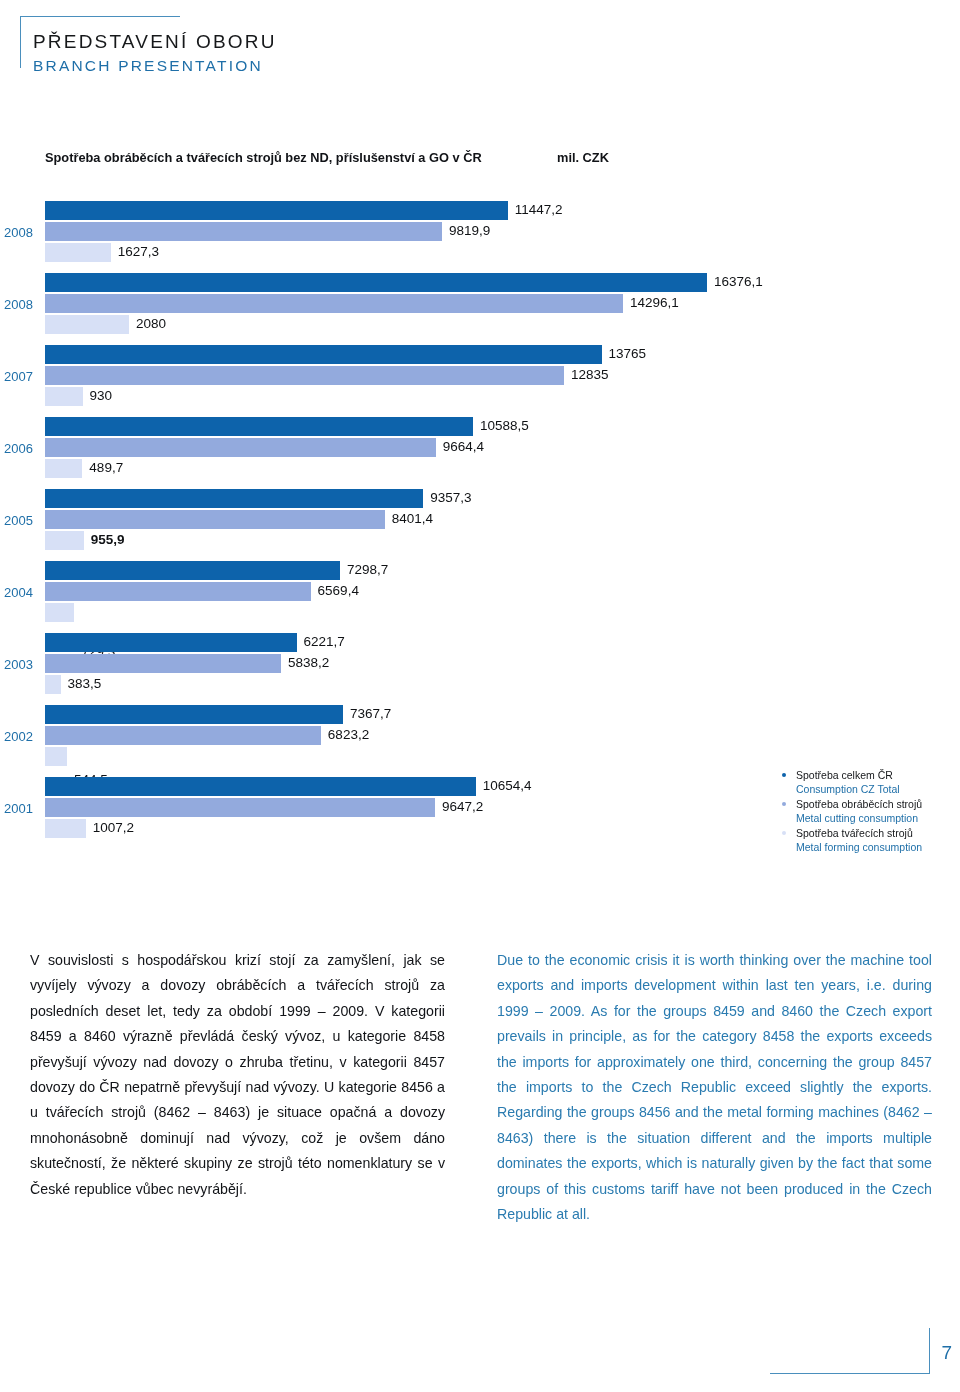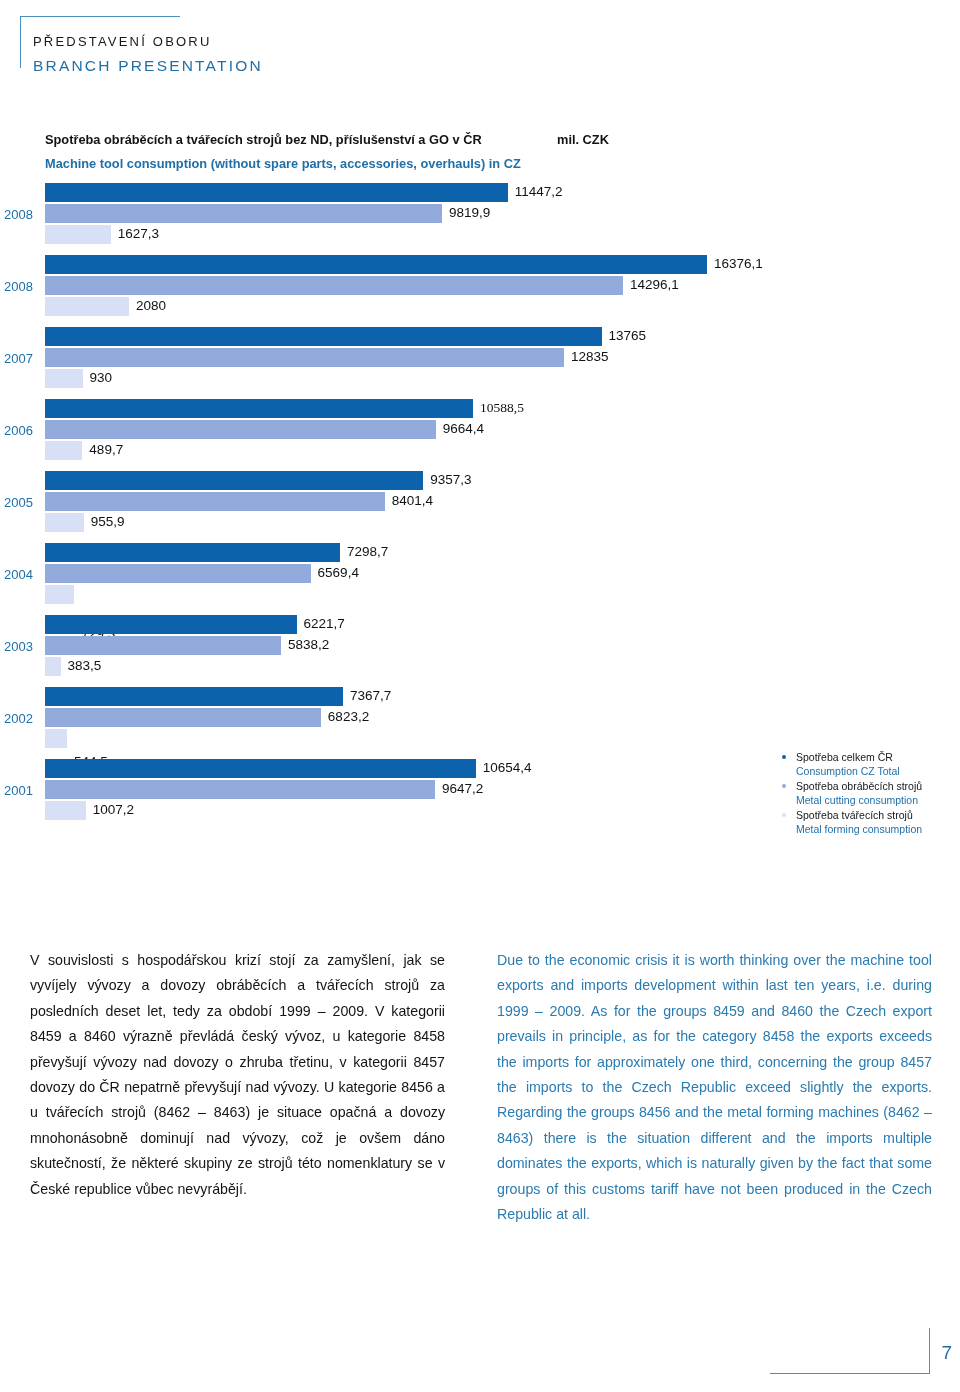--- a/index.html
+++ b/index.html
@@ -33,41 +33,41 @@
     border-top: 1.5px solid #4a8fbd;
     box-sizing: border-box;
     pointer-events: none;
   }
   #header-text {
     position: absolute;
     left: 33px;
     top: 22px;
   }
   .hdr-cz {
-    font-size: 13px;
+    font-size: 19px;
     letter-spacing: 2.2px;
     color: #16181a;
     font-weight: 400;
     line-height: 24px;
     white-space: nowrap;
   }
   .hdr-en {
     font-size: 15.5px;
     letter-spacing: 2.2px;
     color: #1f6fa8;
     font-weight: 400;
     line-height: 24px;
     white-space: nowrap;
   }
 
   
   #chart {
     position: absolute;
     left: 0px;
-    top: 124px;
+    top: 142px;
     width: 784px;
     height: 740px;
   }
   #chart-title-cz {
     position: absolute;
     left: 45px;
     top: 8px;
     font-size: 12.8px;
     font-weight: bold;
     color: #111317;
@@ -221,21 +221,20 @@
   <div id="corner-top"></div>
   <div id="header-text">
     <div class="hdr-cz">PŘEDSTAVENÍ OBORU</div>
     <div class="hdr-en">BRANCH PRESENTATION</div>
   </div>
 </div>
 
 <div id="chart">
   <div id="chart-title-cz">Spotřeba obráběcích a tvářecích strojů bez ND, příslušenství a GO v ČR</div>
   <div id="chart-title-unit">mil. CZK</div>
-  <div id="chart-title-en">Machine tool consumption (without spare parts, accessories, overhauls) in CZ</div>
 
   <div id="plot">
       <div class="group" style="top: 0px;">
         <div class="year-label">2008</div>
         <div class="bar s0" style="width: 462.81px; background: rgb(13, 99, 171);"></div>
         <div class="bar-value s0" style="left: 514.81px;">11447,2</div>
         <div class="bar s1" style="width: 397.019px; background: rgb(147, 170, 221);"></div>
         <div class="bar-value s1" style="left: 449.019px;">9819,9</div>
         <div class="bar s2" style="width: 65.7917px; background: rgb(215, 224, 246);"></div>
         <div class="bar-value s2" style="left: 117.792px;">1627,3</div>
@@ -254,34 +253,34 @@
         <div class="bar s0" style="width: 556.519px; background: rgb(13, 99, 171);"></div>
         <div class="bar-value s0" style="left: 608.519px;">13765</div>
         <div class="bar s1" style="width: 518.919px; background: rgb(147, 170, 221);"></div>
         <div class="bar-value s1" style="left: 570.919px;">12835</div>
         <div class="bar s2" style="width: 37.5999px; background: rgb(215, 224, 246);"></div>
         <div class="bar-value s2" style="left: 89.5999px;">930</div>
       </div>
       <div class="group" style="top: 216px;">
         <div class="year-label">2006</div>
         <div class="bar s0" style="width: 428.093px; background: rgb(13, 99, 171);"></div>
-        <div class="bar-value s0" style="left: 480.093px; font-family: Liberation Serif, serif;">10588,5</div>
+        <div class="bar-value s0" style="left: 480.093px;">10588,5</div>
         <div class="bar s1" style="width: 390.732px; background: rgb(147, 170, 221);"></div>
         <div class="bar-value s1" style="left: 442.732px;">9664,4</div>
         <div class="bar s2" style="width: 37.3614px; background: rgb(215, 224, 246);"></div>
         <div class="bar-value s2" style="left: 89.3614px;">489,7</div>
       </div>
       <div class="group" style="top: 288px;">
         <div class="year-label">2005</div>
         <div class="bar s0" style="width: 378.316px; background: rgb(13, 99, 171);"></div>
         <div class="bar-value s0" style="left: 430.316px;">9357,3</div>
         <div class="bar s1" style="width: 339.669px; background: rgb(147, 170, 221);"></div>
         <div class="bar-value s1" style="left: 391.669px;">8401,4</div>
         <div class="bar s2" style="width: 38.647px; background: rgb(215, 224, 246);"></div>
-        <div class="bar-value s2" style="left: 90.647px;">955,9</div>
+        <div class="bar-value s2" style="left: 90.647px; font-weight: bold;">955,9</div>
       </div>
       <div class="group" style="top: 360px;">
         <div class="year-label">2004</div>
         <div class="bar s0" style="width: 295.086px; background: rgb(13, 99, 171);"></div>
         <div class="bar-value s0" style="left: 347.086px;">7298,7</div>
         <div class="bar s1" style="width: 265.601px; background: rgb(147, 170, 221);"></div>
         <div class="bar-value s1" style="left: 317.601px;">6569,4</div>
         <div class="bar s2" style="width: 29.4856px; background: rgb(215, 224, 246);"></div>
         <div class="bar-value s2" style="left: 81.4856px; margin-top: 40px;">729,3</div>
       </div>

